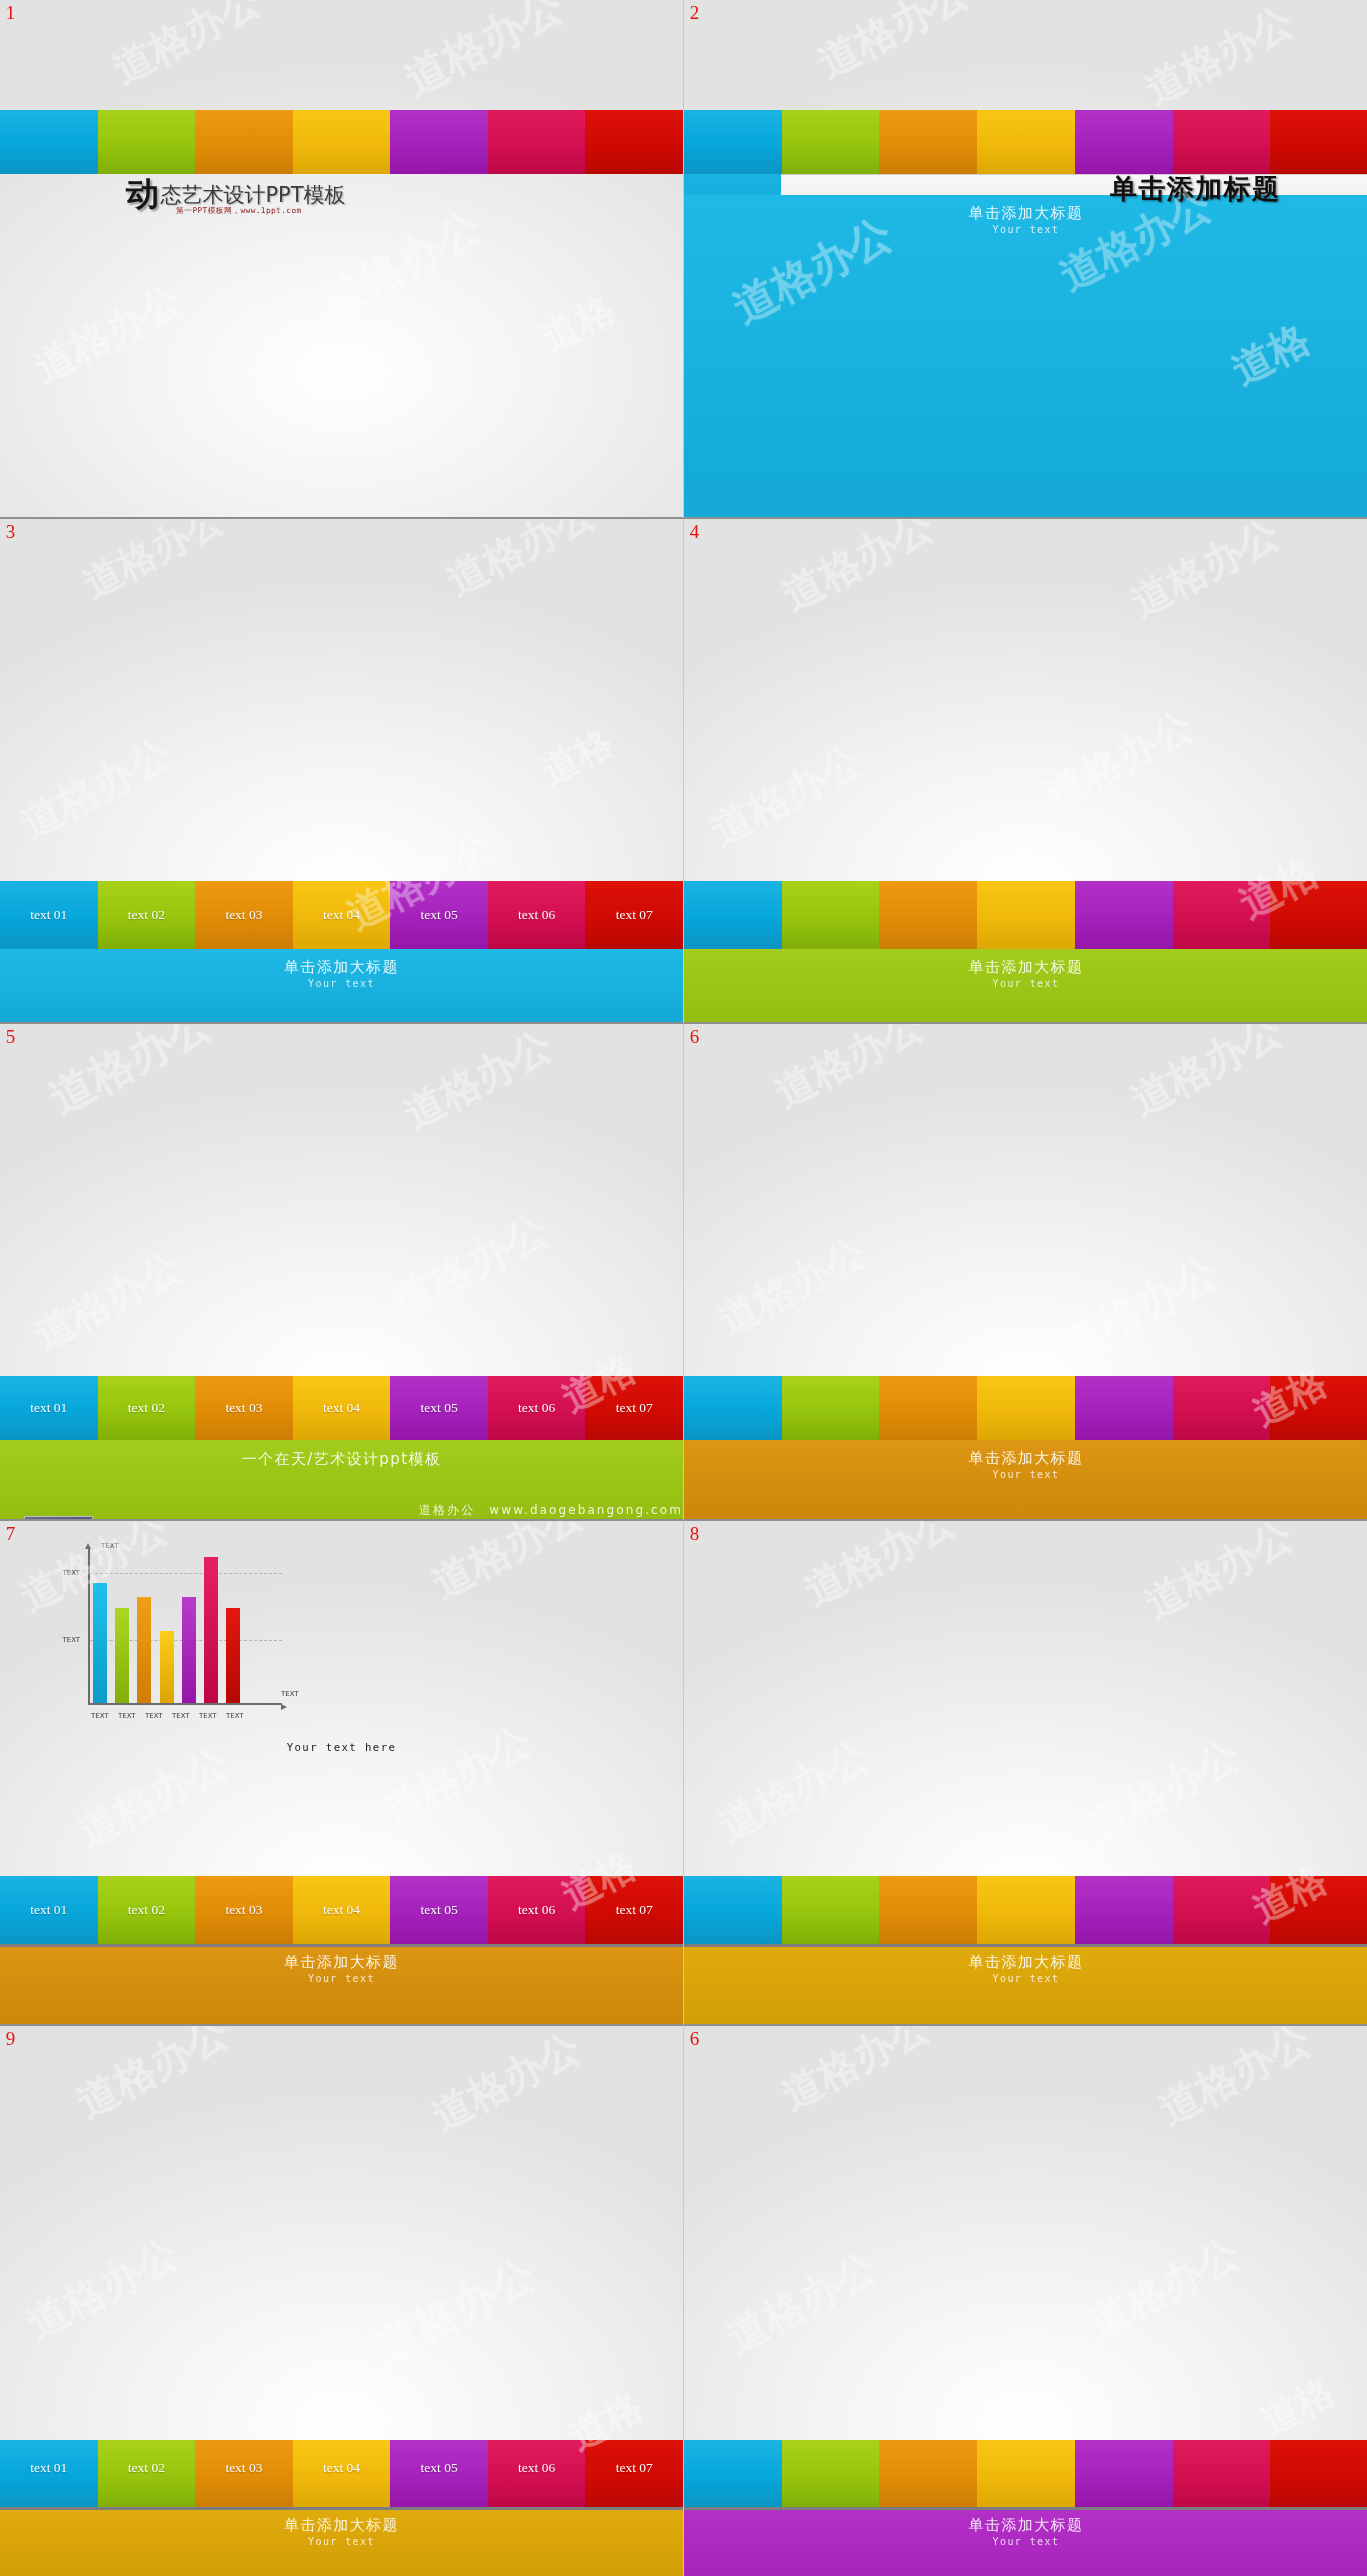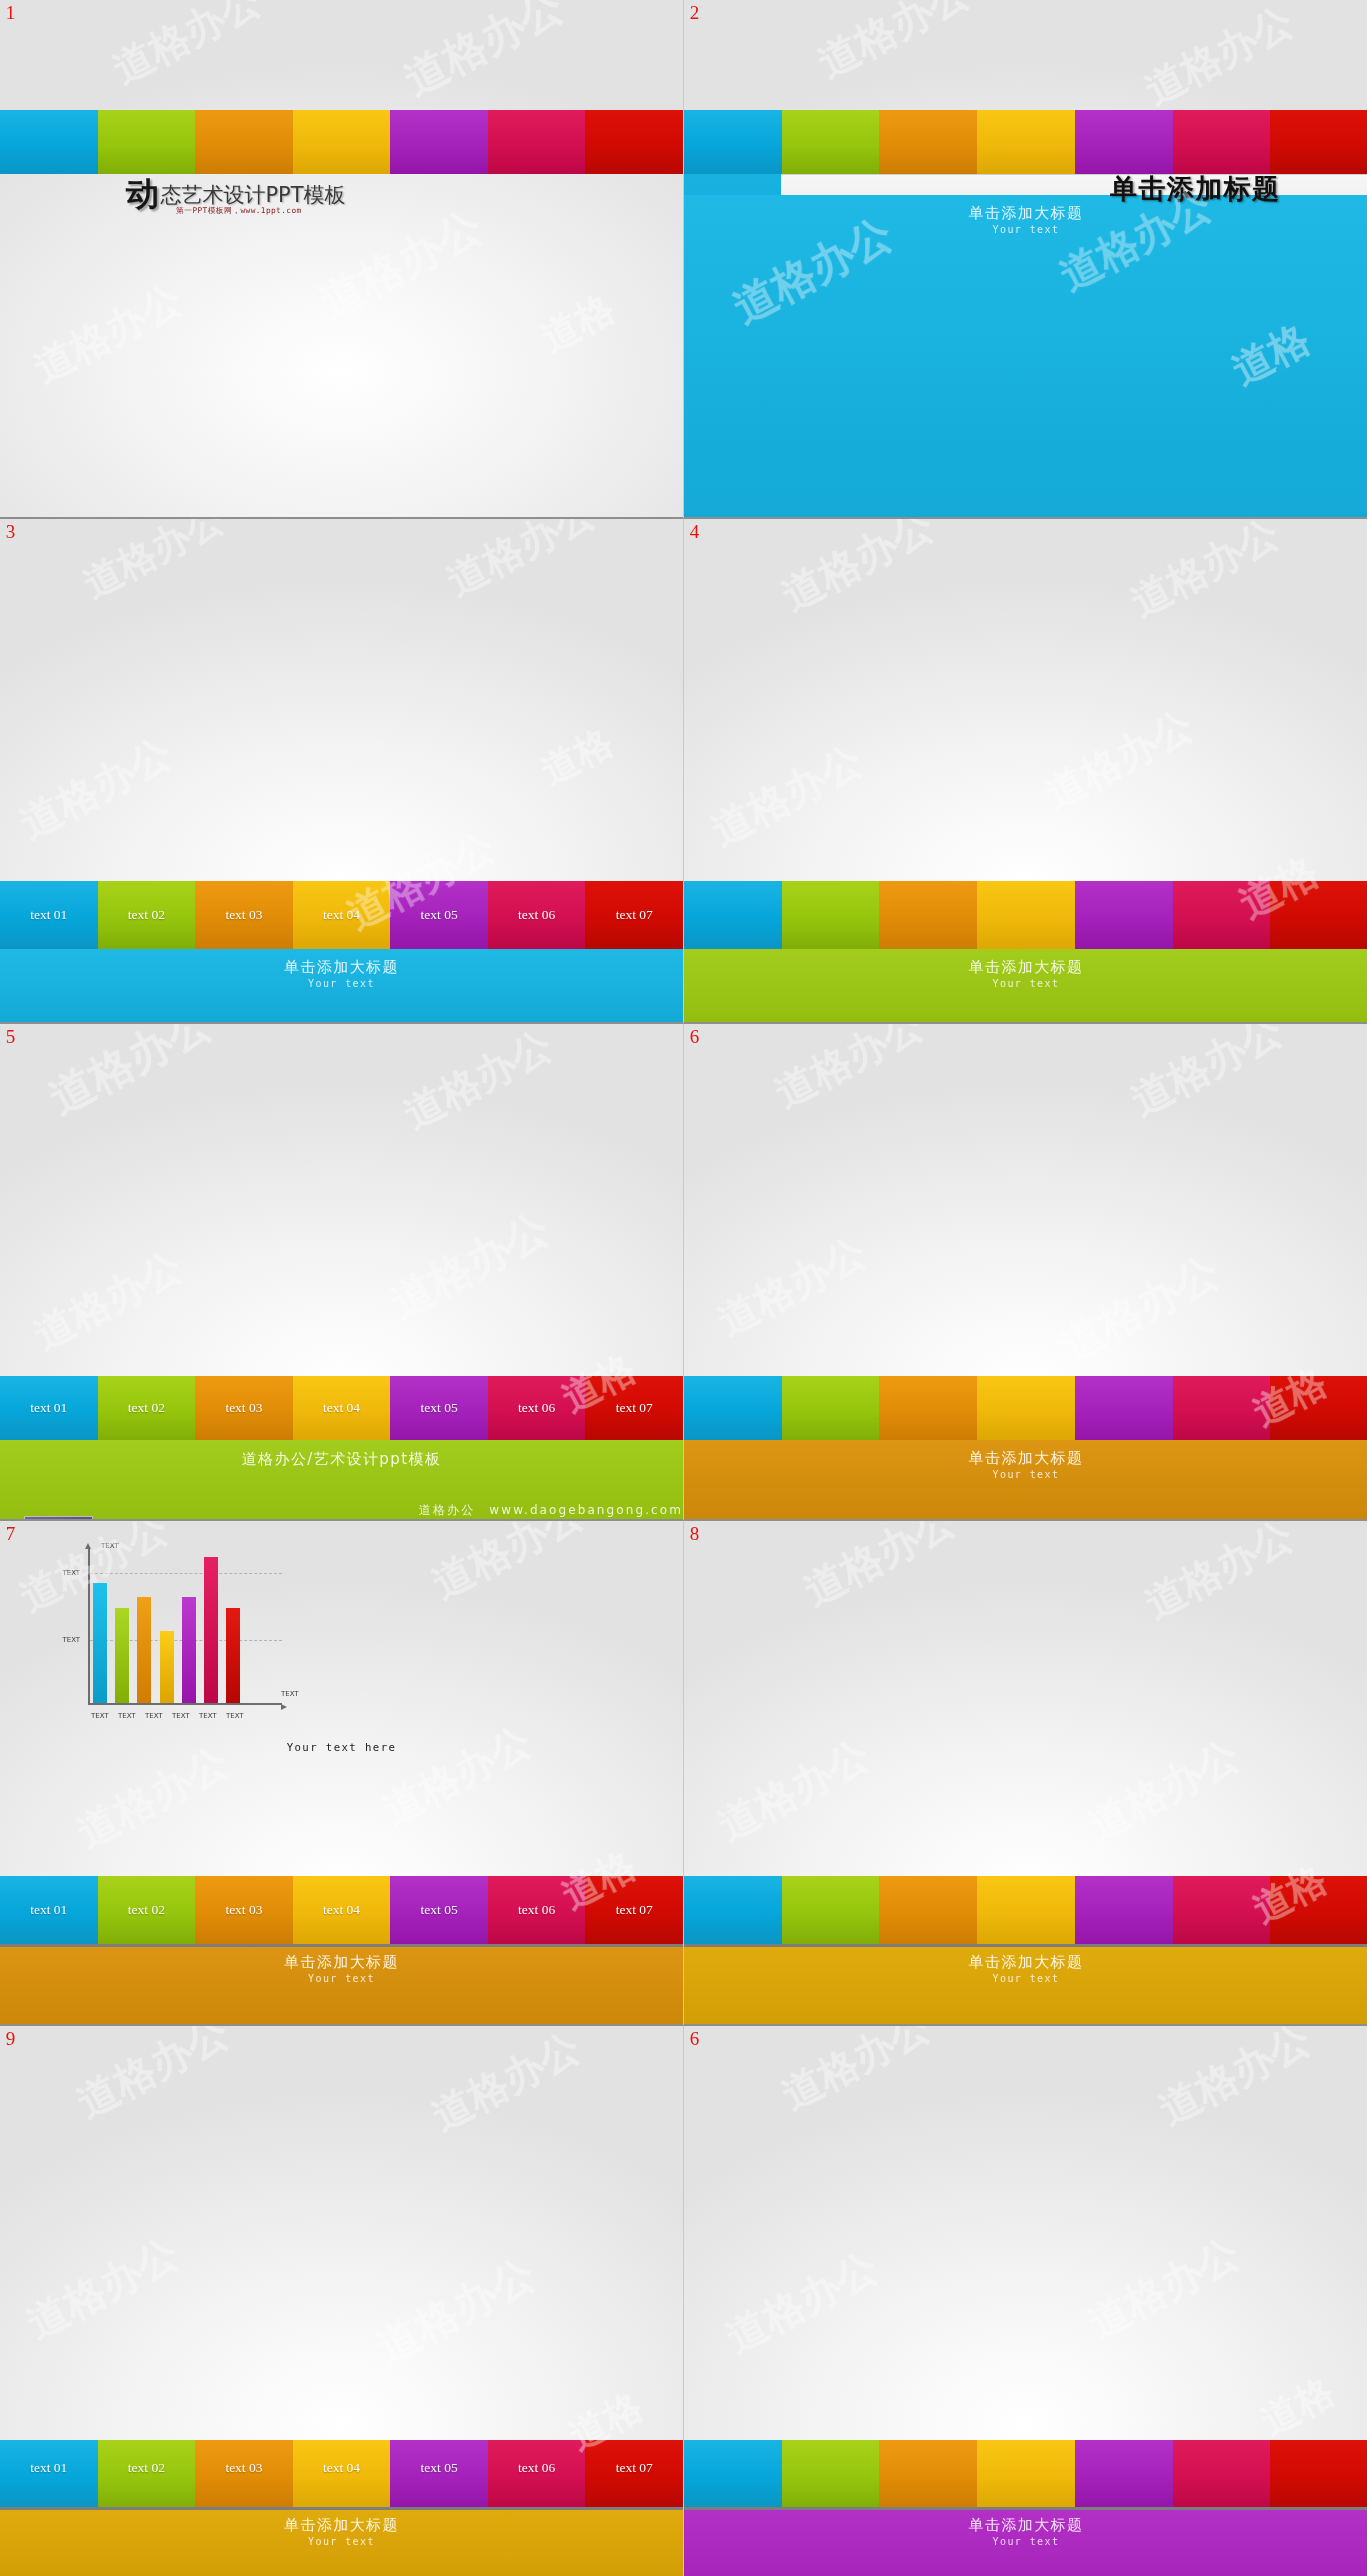--- a/index.html
+++ b/index.html
@@ -349,21 +349,21 @@
           <div class="blk-label" style="top:24px;">text 05</div>
         </div>
       <div class="blk-c5">
           <div class="blk-label" style="top:24px;">text 06</div>
         </div>
       <div class="blk-c6">
           <div class="blk-label" style="top:24px;">text 07</div>
         </div>
     </div>
     <div class="banner bn-green" style="top:416px;bottom:0;padding-top:10px;">
-      <div class="bt">道格办公/艺术设计ppt模板</div>
+      <div class="bt">一个在天/艺术设计ppt模板</div>
       <div class="s5-footer">道格办公　www.daogebangong.com</div>
     </div>
     <div class="wm">
       <span style="left:43px;top:7px;font-size:44px;color:rgba(255,255,255,.62);">道格办公</span>
       <span style="left:398px;top:28px;font-size:40px;">道格办公</span>
       <span style="left:28px;top:249px;font-size:40px;color:rgba(255,255,255,.5);">道格办公</span>
       <span style="left:384px;top:213px;font-size:43px;color:rgba(255,255,255,.5);">道格办公</span>
       <span style="left:561px;top:334px;font-size:38px;">道格</span>
     </div>
   </div>

